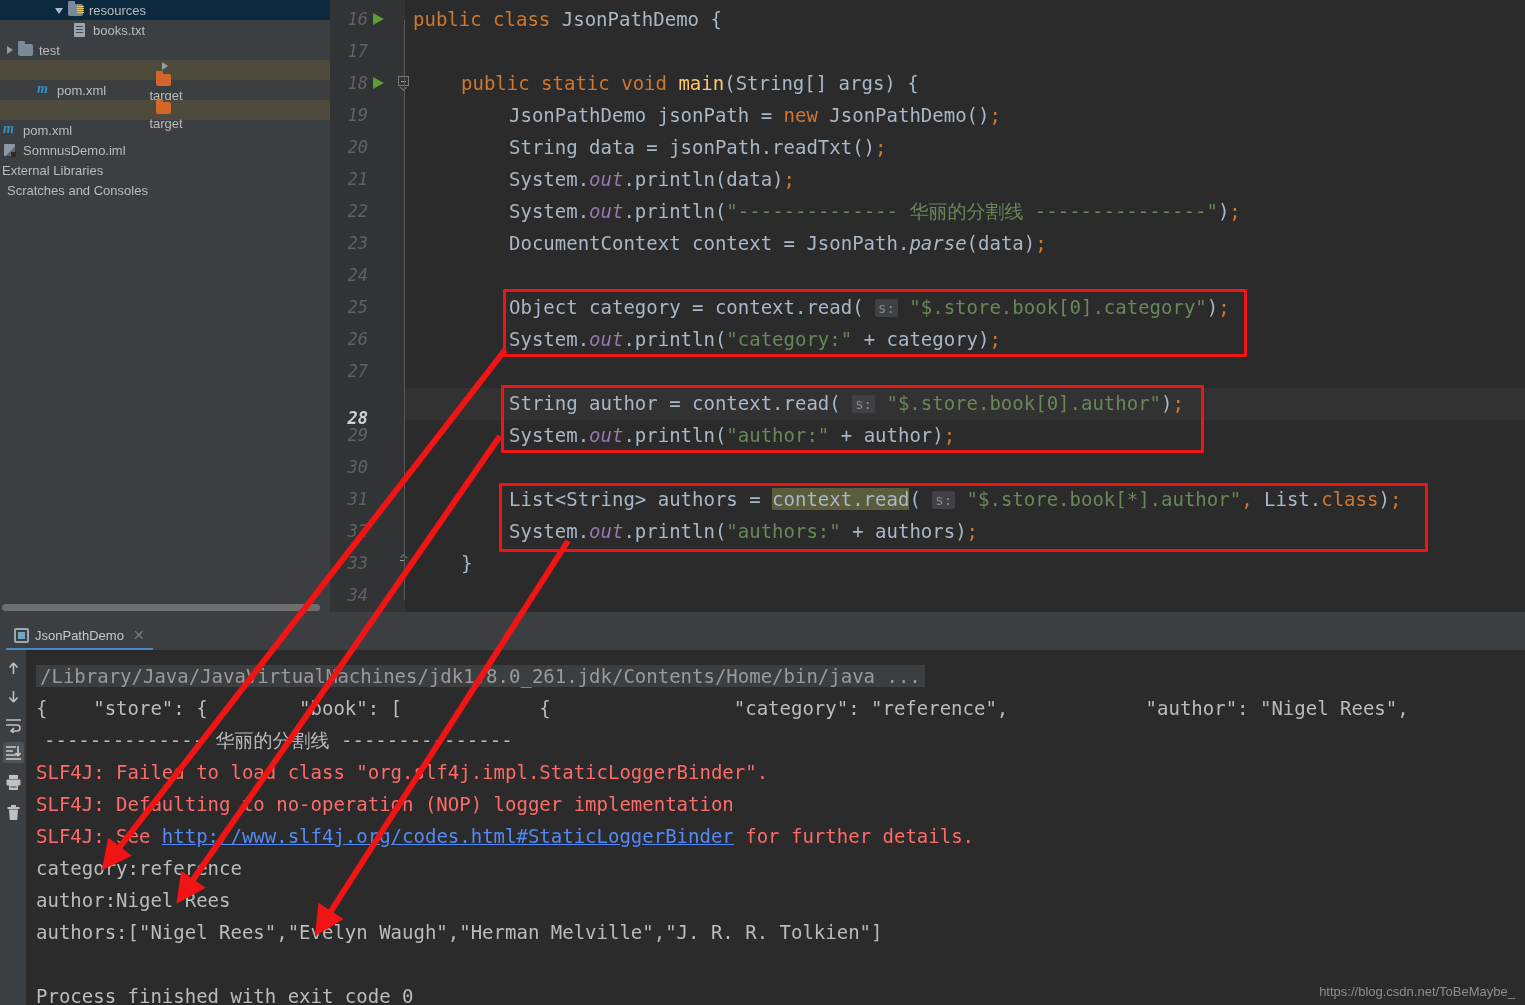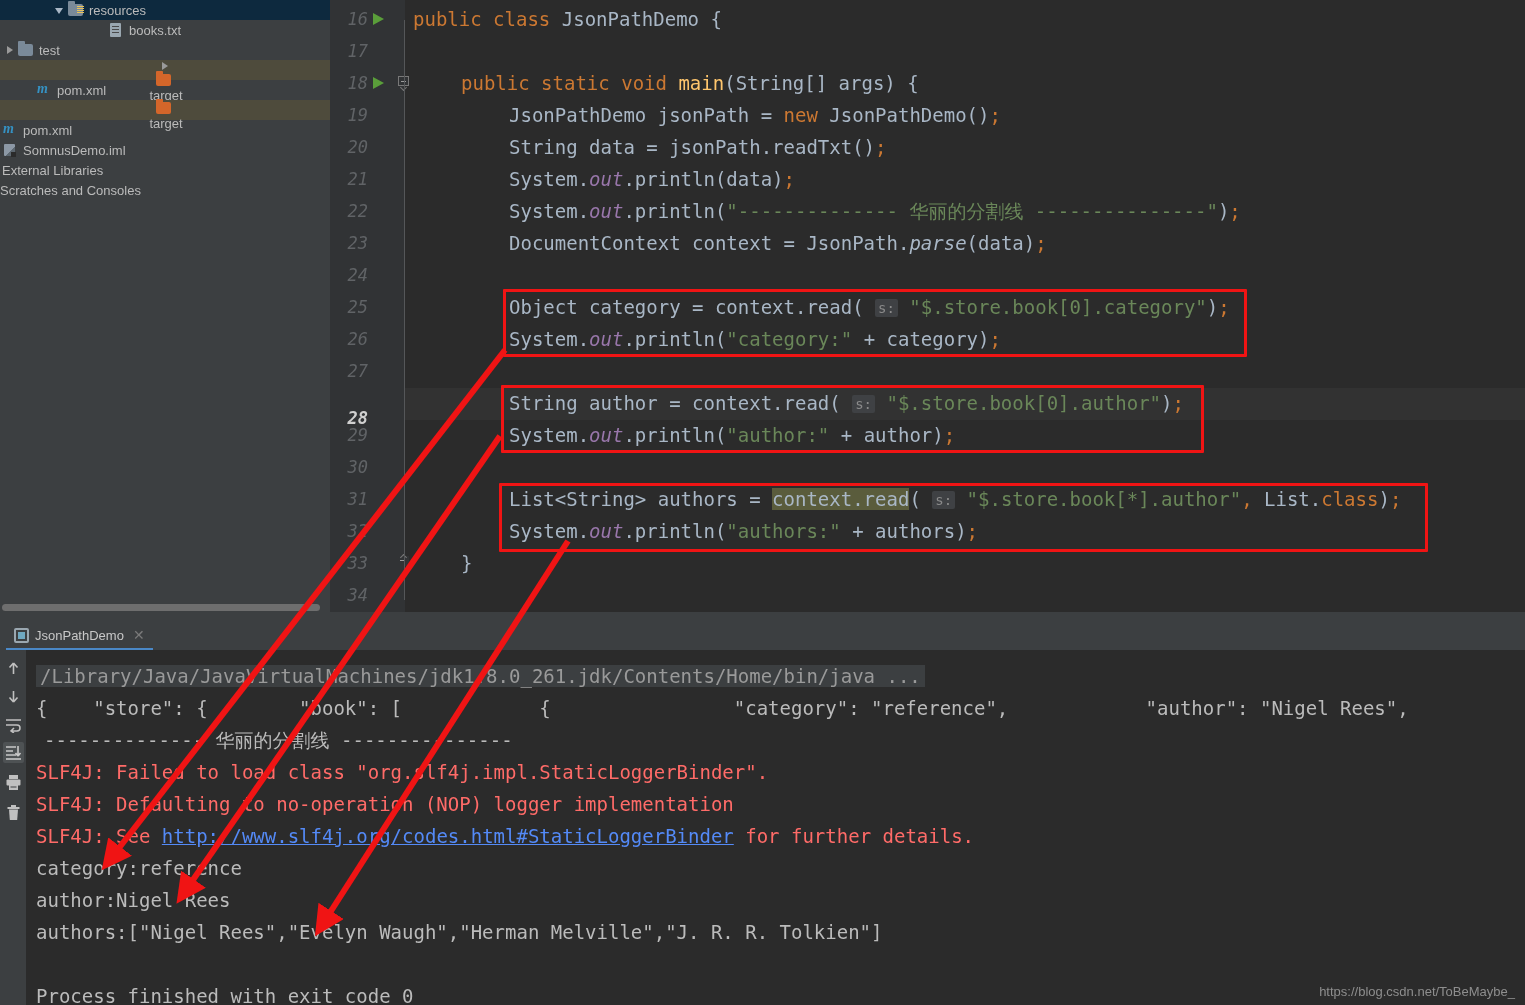--- a/index.html
+++ b/index.html
@@ -218,21 +218,21 @@
         <span class="res-lines">
             <i></i>
             <i></i>
             <i></i>
             <i></i>
           </span>
       </span>
       <span class="tlabel">resources</span>
     </div>
 
-    <div class="tree-row" style="padding-left:108px">
+    <div class="tree-row" style="padding-left:72px">
       <span class="ticon">
         <span class="file-doc">
             <i style="top:3px"></i>
             <i style="top:6px"></i>
             <i style="top:9px"></i>
           </span>
       </span>
       <span class="tlabel">books.txt</span>
     </div>
 
@@ -277,21 +277,21 @@
       <span class="ticon">
           <span class="iml-ico"></span>
         </span>
       <span class="tlabel">SomnusDemo.iml</span>
     </div>
 
     <div class="tree-row" style="padding-left:2px">
       <span class="tlabel">External Libraries</span>
     </div>
 
-    <div class="tree-row" style="padding-left:0">
+    <div class="tree-row" style="padding-left:7px">
       <span class="tlabel">Scratches and Consoles</span>
     </div>
 
     <div id="proj-hscroll">
       <div class="thumb"></div>
     </div>
   </div>
 
   <div id="editor">
 

